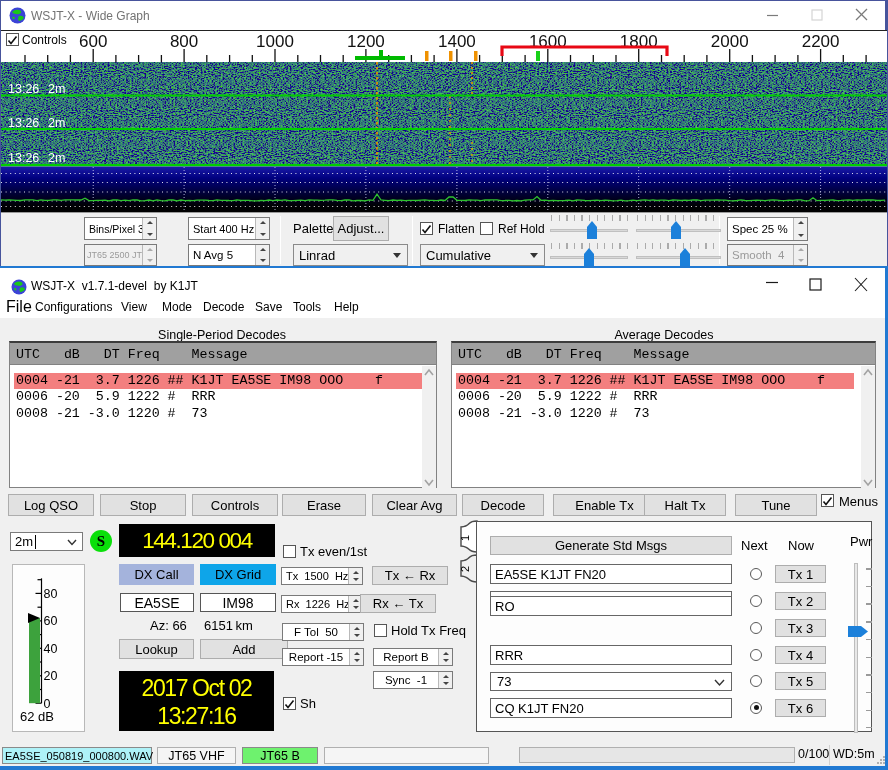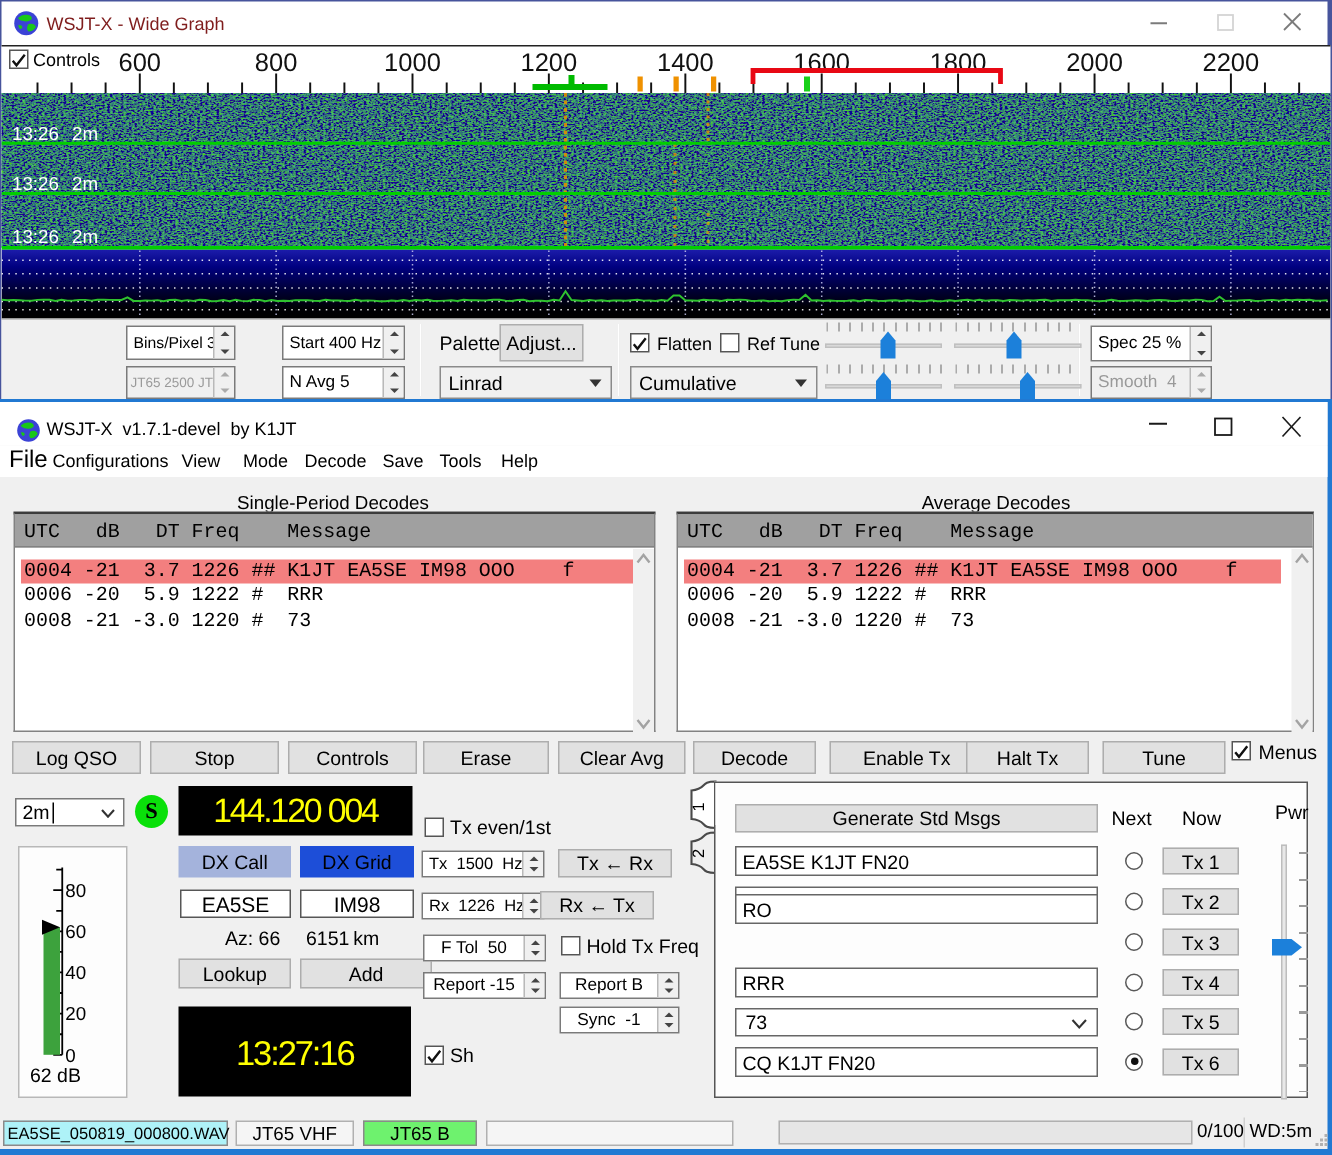--- a/index.html
+++ b/index.html
@@ -26,21 +26,21 @@
 
 <div class="abs" style="left:0;top:0;width:888px;height:266px;background:#fff;border:1px solid #47549c;border-bottom:none"></div>
 <div class="abs" style="left:885px;top:0;width:3px;height:266px;background:#47549c"></div>
 
 <svg class="abs" style="left:9px;top:7px" width="17" height="17" viewBox="0 0 17 17">
  <circle cx="8.5" cy="8.5" r="8" fill="#3b43d6"></circle>
  <path d="M3 5 Q6 2 10 3 Q13 4 12 6 Q9 8 7 7 Q4 7 3 5Z" fill="#19c819"></path>
  <path d="M10 9 Q14 8 15 11 Q13 14 10 14 Q8 12 10 9Z" fill="#19c819"></path>
  <path d="M3 10 Q5 9 6 11 Q5 13 4 12 Z" fill="#19c819"></path>
 </svg>
-<div class="lbl" style="left:31px;top:8px;height:15px;color:#7f1d1d;font-size:12px">WSJT-X - Wide Graph</div>
+<div class="lbl" style="left:31px;top:8px;height:15px;color:#737373;font-size:12px">WSJT-X - Wide Graph</div>
 <svg class="abs" style="left:760px;top:5px" width="115" height="20" viewBox="0 0 115 20">
  <line x1="7" y1="10.5" x2="18" y2="10.5" stroke="#7b7b7b" stroke-width="1.2"></line>
  <rect x="52" y="5" width="10" height="10" fill="none" stroke="#d4d4d4" stroke-width="1.2"></rect>
  <line x1="96" y1="4" x2="107" y2="15" stroke="#7b7b7b" stroke-width="1.2"></line>
  <line x1="107" y1="4" x2="96" y2="15" stroke="#7b7b7b" stroke-width="1.2"></line>
 </svg>
 
 <div class="abs" style="left:1px;top:30px;width:886px;height:182px;border-top:1px solid #222;background:#fff"></div>
 <svg class="abs" style="left:1px;top:31px" width="886" height="31" viewBox="0 0 886 31">
 
@@ -208,21 +208,21 @@
 <div class="fld" style="left:420px;top:244px;width:125px;height:22px;background:#f0f0f0;border:1px solid #8a8a8a">
     <span style="padding-left:5px">Cumulative</span>
  <span style="position:absolute;right:6px;top:8px;width:0;height:0;border-left:4.5px solid transparent;border-right:4.5px solid transparent;border-top:5px solid #333"></span>
   </div>
 
 <span class="cb" style="left:420px;top:222px"><svg width="11" height="11" viewBox="0 0 11 11">
       <polyline points="1.5,5.5 4,8.5 9.5,1.5" fill="none" stroke="#111" stroke-width="1.6"></polyline>
     </svg></span>
 <div class="lbl" style="left:438px;top:222px;height:13px;font-size:12px">Flatten</div>
 <span class="cb" style="left:480px;top:222px"></span>
-<div class="lbl" style="left:498px;top:222px;height:13px;font-size:12px">Ref Tune</div>
+<div class="lbl" style="left:498px;top:222px;height:13px;font-size:12px">Ref Hold</div>
 
 <div class="abs slider-ticks" style="left:551px;top:215px"></div>
 <div class="abs" style="left:550px;top:229px;width:78px;height:3px;background:#d9d9d9;border:1px solid #c0c0c0"></div>
 <svg class="abs" style="left:586px;top:220px" width="12" height="20">
     <path d="M1 7 L6 1 L11 7 L11 19 L1 19 Z" fill="#1c80da"></path>
   </svg>
 <div class="abs slider-ticks" style="left:637px;top:215px"></div>
 <div class="abs" style="left:636px;top:229px;width:85px;height:3px;background:#d9d9d9;border:1px solid #c0c0c0"></div>
 <svg class="abs" style="left:670px;top:220px" width="12" height="20">
     <path d="M1 7 L6 1 L11 7 L11 19 L1 19 Z" fill="#1c80da"></path>
@@ -362,28 +362,28 @@
       <text x="31.5" y="33.9" font-size="12.5" font-family="Liberation Sans">80</text>
       <text x="31.5" y="61.4" font-size="12.5" font-family="Liberation Sans">60</text>
       <text x="31.5" y="88.8" font-size="12.5" font-family="Liberation Sans">40</text>
       <text x="31.5" y="116.3" font-size="12.5" font-family="Liberation Sans">20</text>
       <text x="31.5" y="143.7" font-size="12.5" font-family="Liberation Sans">0</text>
     </g>
 </svg>
 <div class="lbl" style="left:20px;top:710px;height:13px">62 dB</div>
 
 <div class="abs" style="left:119px;top:564px;width:75px;height:21px;background:#a4b3dc;display:flex;align-items:center;justify-content:center;font-size:13px">DX Call</div>
-<div class="abs" style="left:200px;top:564px;width:76px;height:21px;background:#1d4ed8;display:flex;align-items:center;justify-content:center;font-size:13px">DX Grid</div>
+<div class="abs" style="left:200px;top:564px;width:76px;height:21px;background:#0ea5e9;display:flex;align-items:center;justify-content:center;font-size:13px">DX Grid</div>
 <div class="fld ctr" style="left:120px;top:593px;width:74px;height:19px;border-color:#565656;font-size:14px;justify-content:center">EA5SE</div>
 <div class="fld ctr" style="left:200px;top:593px;width:76px;height:19px;border-color:#565656;font-size:14px;justify-content:center">IM98</div>
 <div class="lbl" style="left:150px;top:619px;height:13px">Az: 66</div>
 <div class="lbl" style="left:204px;top:619px;height:13px">6151 km</div>
 <div class="btn" style="left:119px;top:639px;width:75px;height:20px">Lookup</div>
 <div class="btn" style="left:200px;top:639px;width:88px;height:20px">Add</div>
-<div class="blkdisp" style="left:119px;top:671px;width:155px;height:60px;flex-direction:column;font-size:23px;letter-spacing:-1.4px"><div style="height:24px">13:27:16</div></div>
+<div class="blkdisp" style="left:119px;top:671px;width:155px;height:60px;flex-direction:column;font-size:23px;letter-spacing:-1.4px"><div style="height:28px">2017 Oct 02</div><div style="height:24px">13:27:16</div></div>
 
 <span class="cb" style="left:283px;top:545px"></span>
 <div class="lbl" style="left:300px;top:545px;height:13px">Tx even/1st</div>
 <div class="spnbox" style="left:281px;top:567px;width:82px;height:18px">
     <span class="txt" style="font-size:11px">Tx&nbsp; 1500&nbsp; Hz</span>
     <span class="spn">
       <span class="up"></span>
       <span class="dn"></span>
     </span>
   </div>

